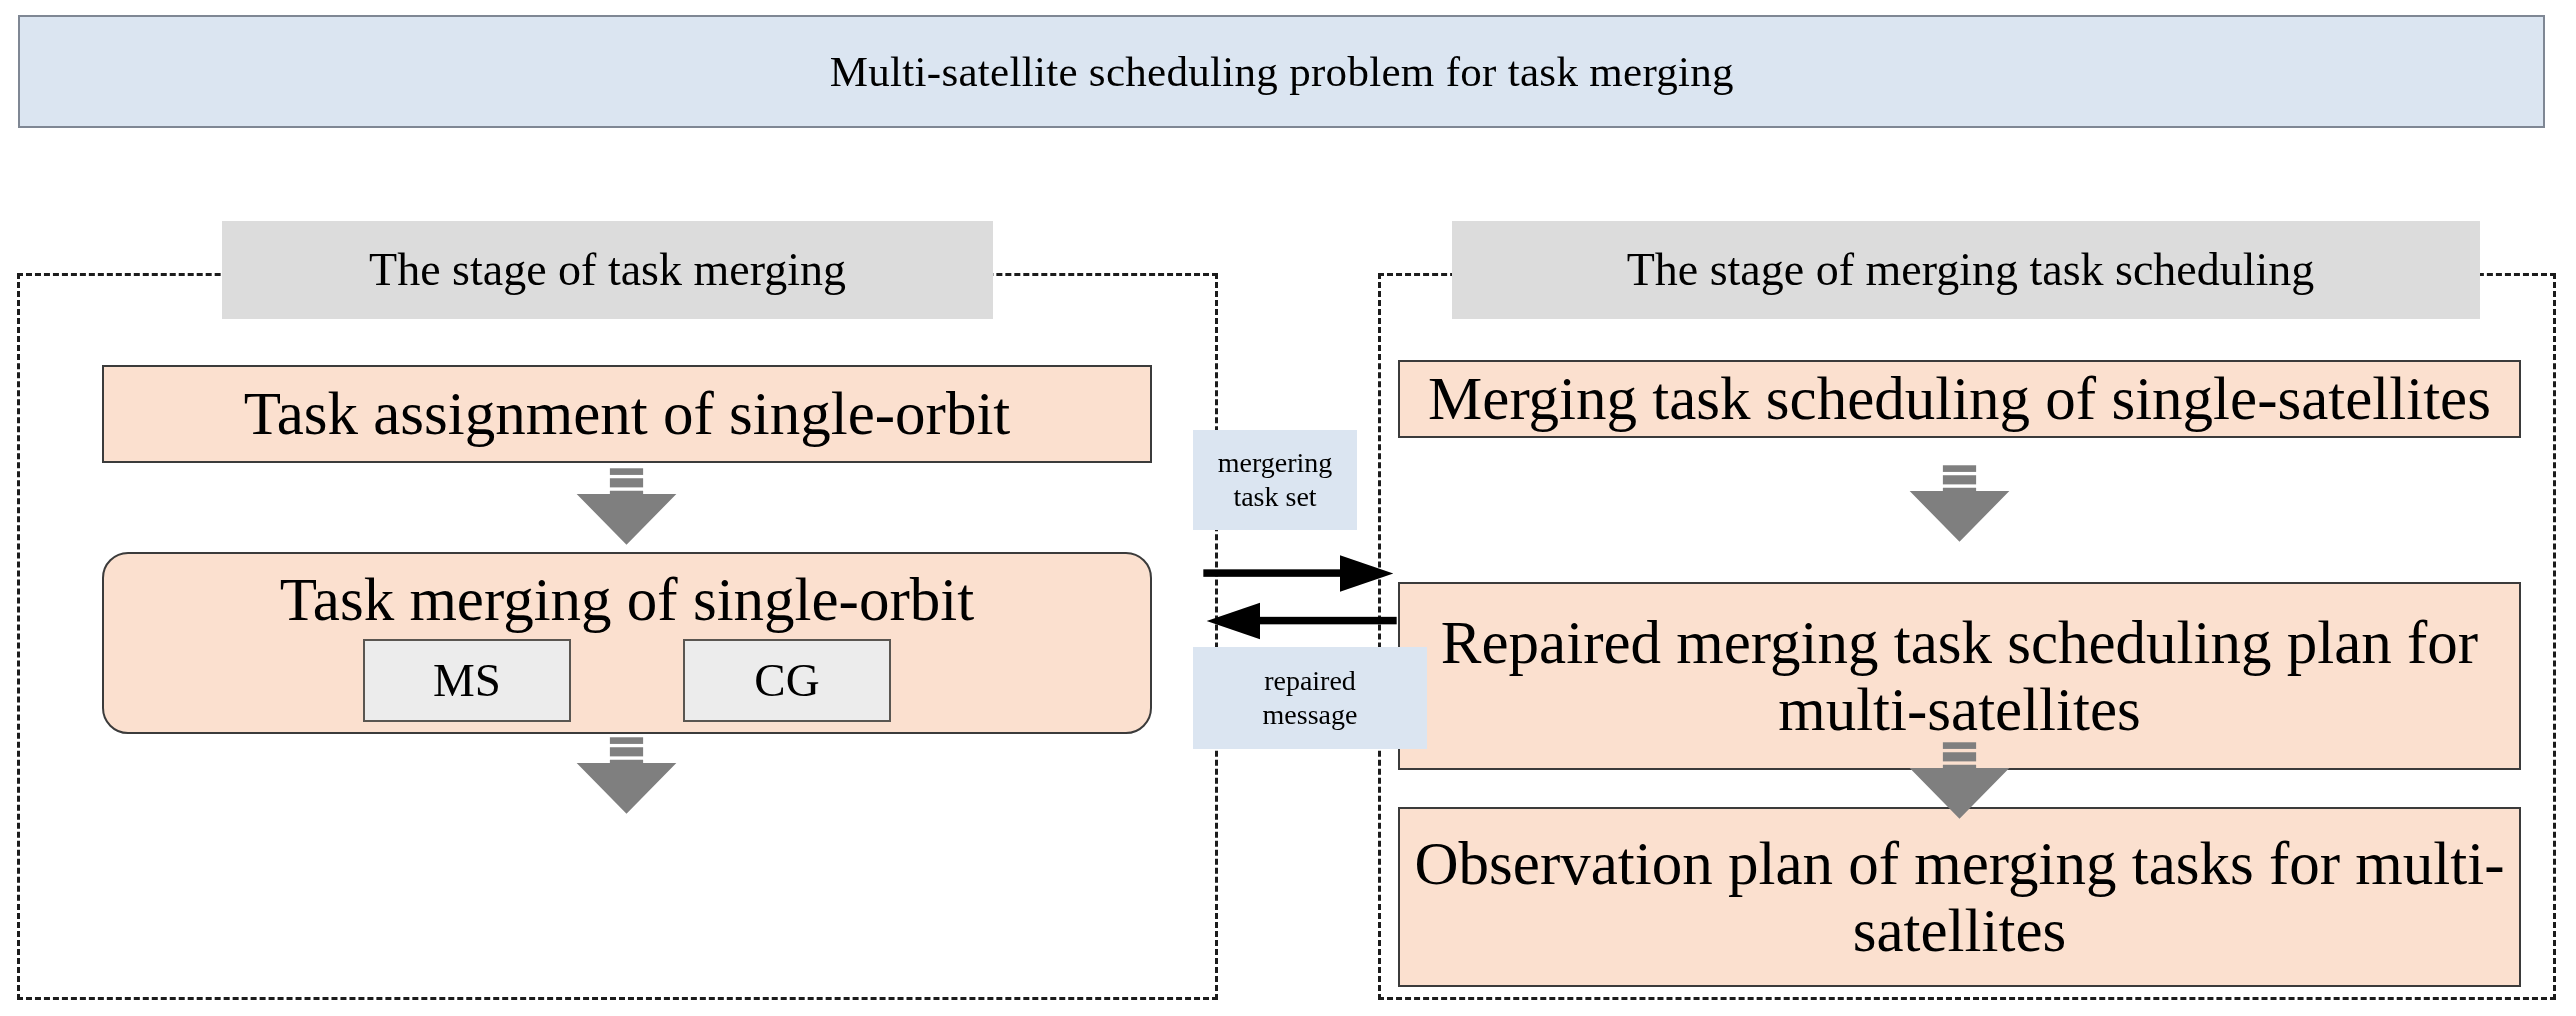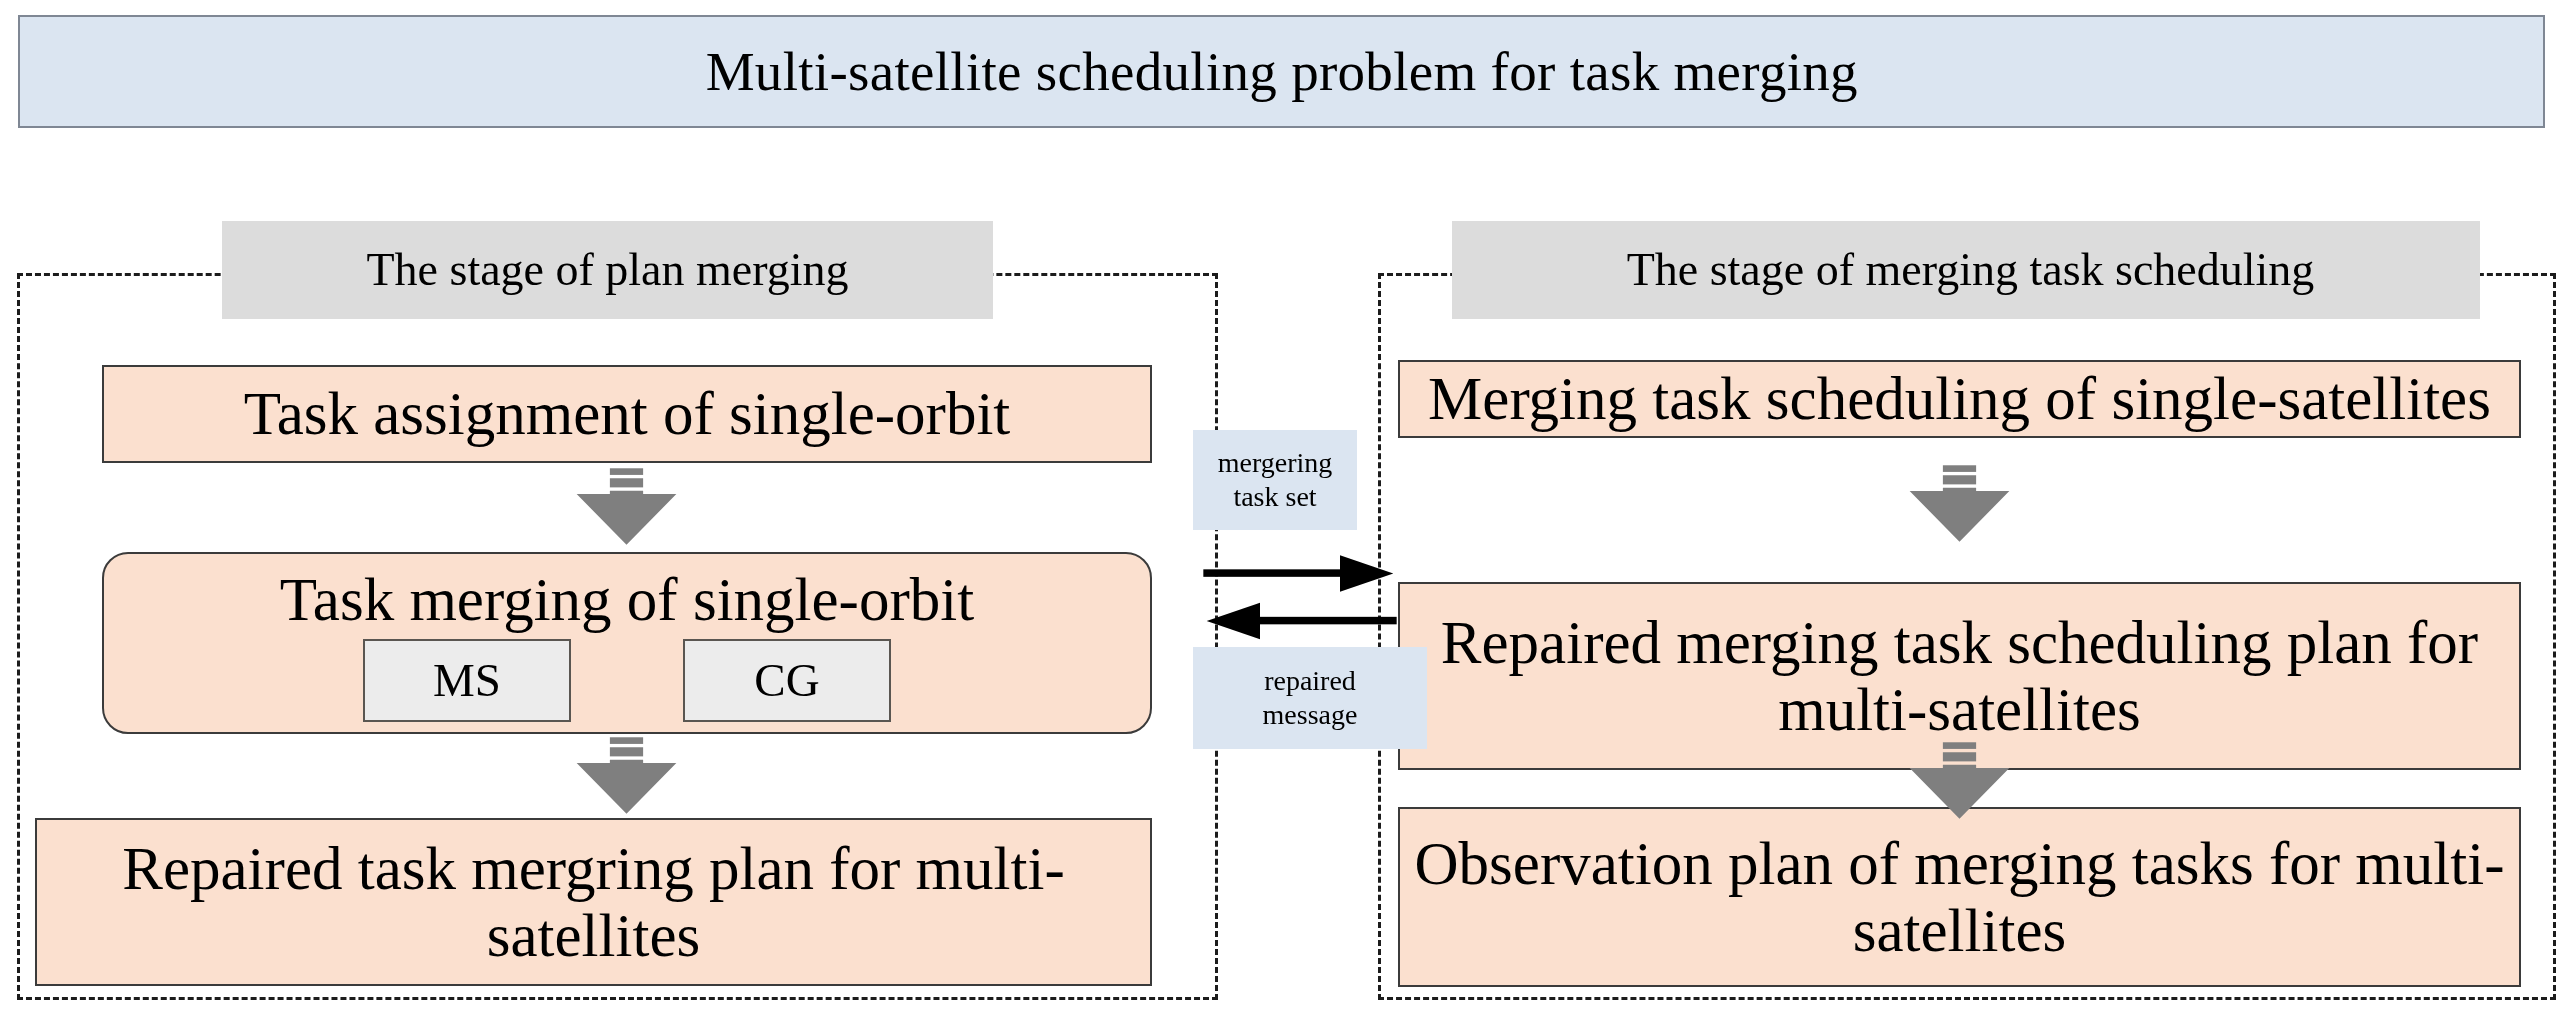--- a/index.html
+++ b/index.html
@@ -30,21 +30,21 @@
     width: 2527px;
     height: 113px;
     background: #dbe5f1;
     border: 2.5px solid #7f8794;
     box-sizing: border-box;
     display: flex;
     align-items: center;
     justify-content: center;
   }
   .title-banner .title-text {
-    font-size: 55px;
+    font-size: 43px;
     color: #000000;
     line-height: 1;
     letter-spacing: 0.3px;
   }
 
   
   .stage-box {
     position: absolute;
     border: 3.3px dashed #1c1c1c;
     box-sizing: border-box;
@@ -182,21 +182,21 @@
 
 <div class="canvas">
 
   <div class="title-banner">
     <span class="title-text">Multi-satellite scheduling problem for task merging</span>
   </div>
 
   <div class="stage-box" id="stage-left"></div>
 
   <div class="stage-label" id="stage-label-left">
-    <span class="stage-label-text">The stage of plan merging</span>
+    <span class="stage-label-text">The stage of task merging</span>
   </div>
 
   <div class="proc-box" id="box-l1">
     <span class="proc-text">Task assignment of single-orbit</span>
   </div>
 
   <div class="down-arrow" id="arrow-l1">
     <svg viewBox="0 0 136 92" xmlns="http://www.w3.org/2000/svg">
       <rect x="48" y="0" width="40" height="8" fill="#7f7f7f"></rect>
       <rect x="48" y="12" width="40" height="11" fill="#7f7f7f"></rect>
@@ -217,23 +217,20 @@
   </div>
 
   <div class="down-arrow" id="arrow-l2">
     <svg viewBox="0 0 136 92" xmlns="http://www.w3.org/2000/svg">
       <rect x="48" y="0" width="40" height="8" fill="#7f7f7f"></rect>
       <rect x="48" y="12" width="40" height="11" fill="#7f7f7f"></rect>
       <path d="M48 27 L48 31 L8 31 L68 92 L128 31 L88 31 L88 27 Z" fill="#7f7f7f"></path>
     </svg>
   </div>
 
-  <div class="proc-box two-line" id="box-l3">
-    <span class="proc-text">Repaired task mergring plan for multi-satellites</span>
-  </div>
 
   <div class="mid-label" id="mid-label-top">
     <span class="mid-line">mergering</span>
     <span class="mid-line">task set</span>
   </div>
 
   <div class="mid-arrows">
     <svg viewBox="0 0 240 116" xmlns="http://www.w3.org/2000/svg">
 
       <g>

